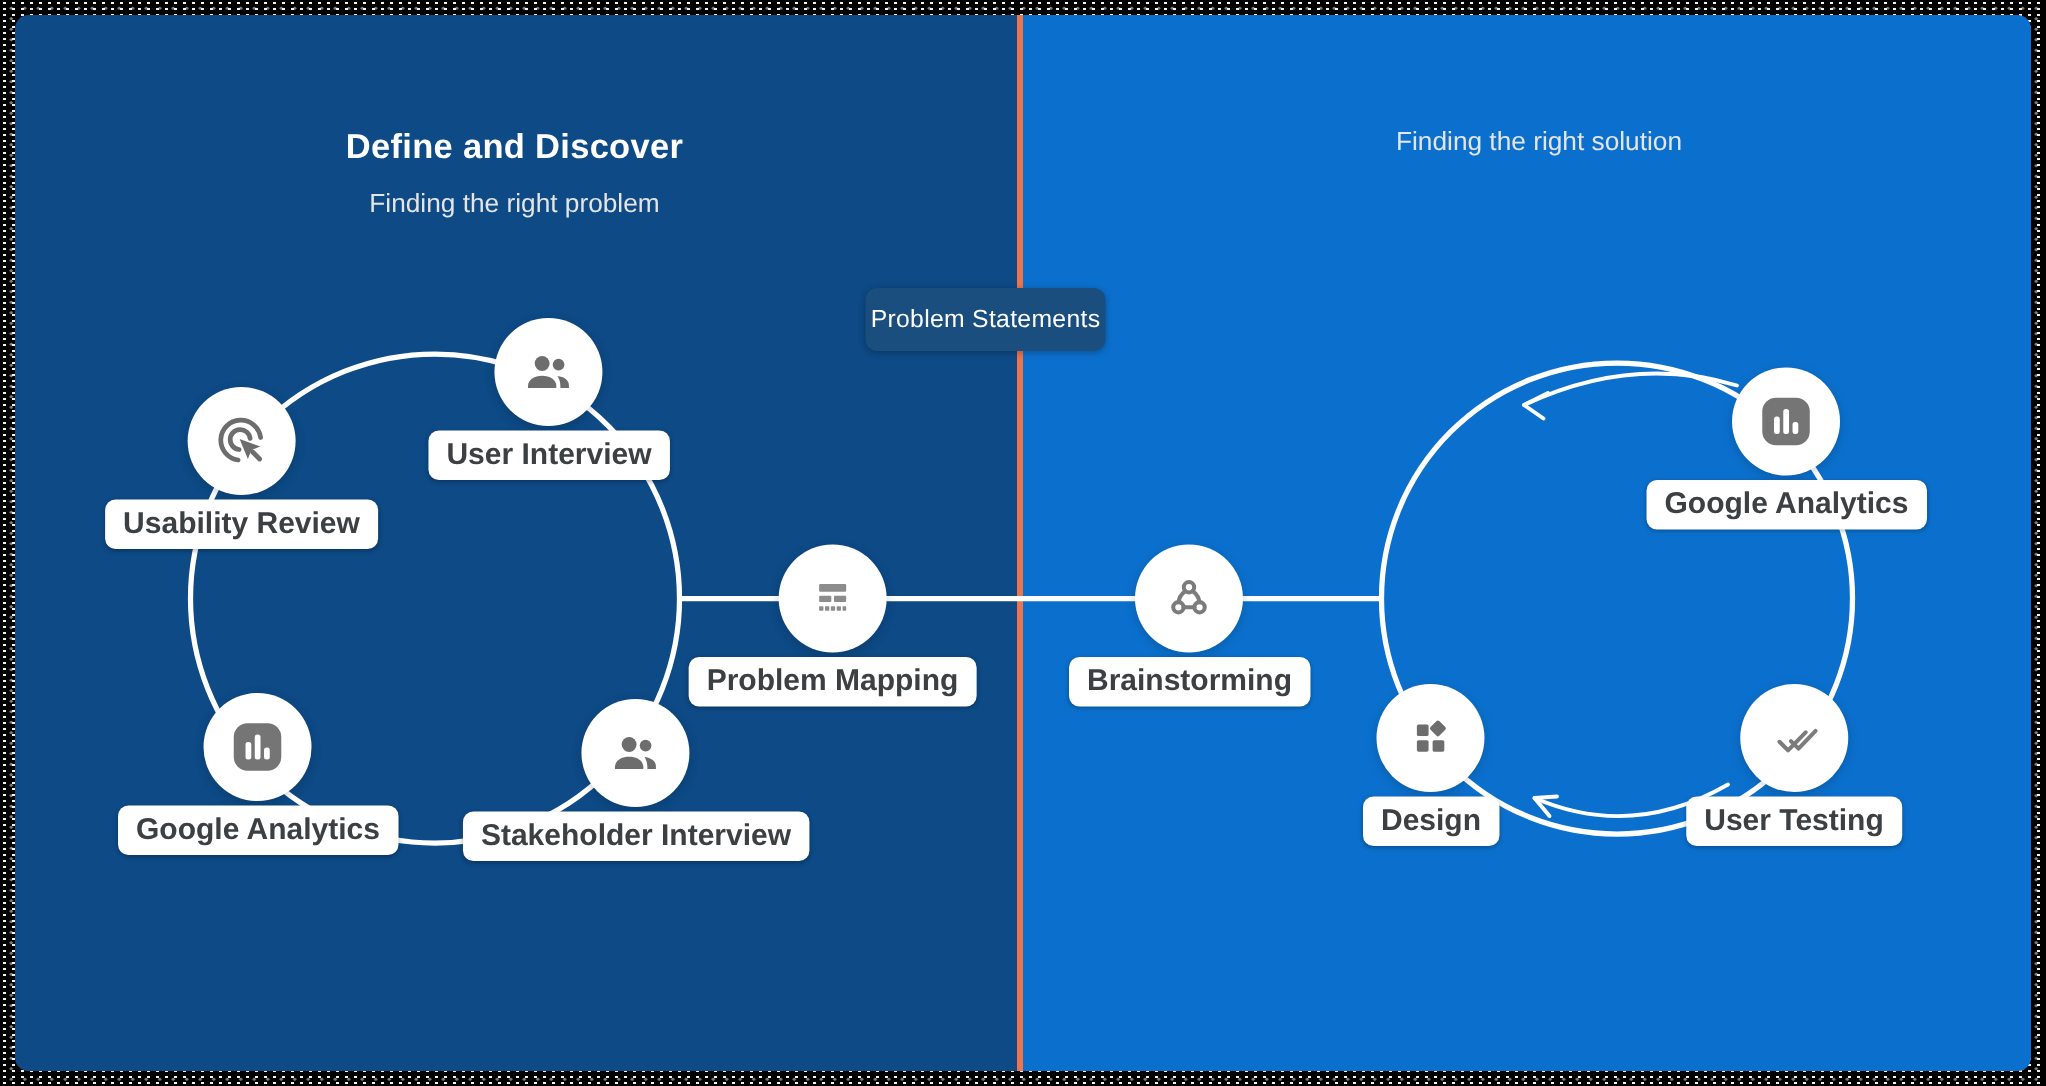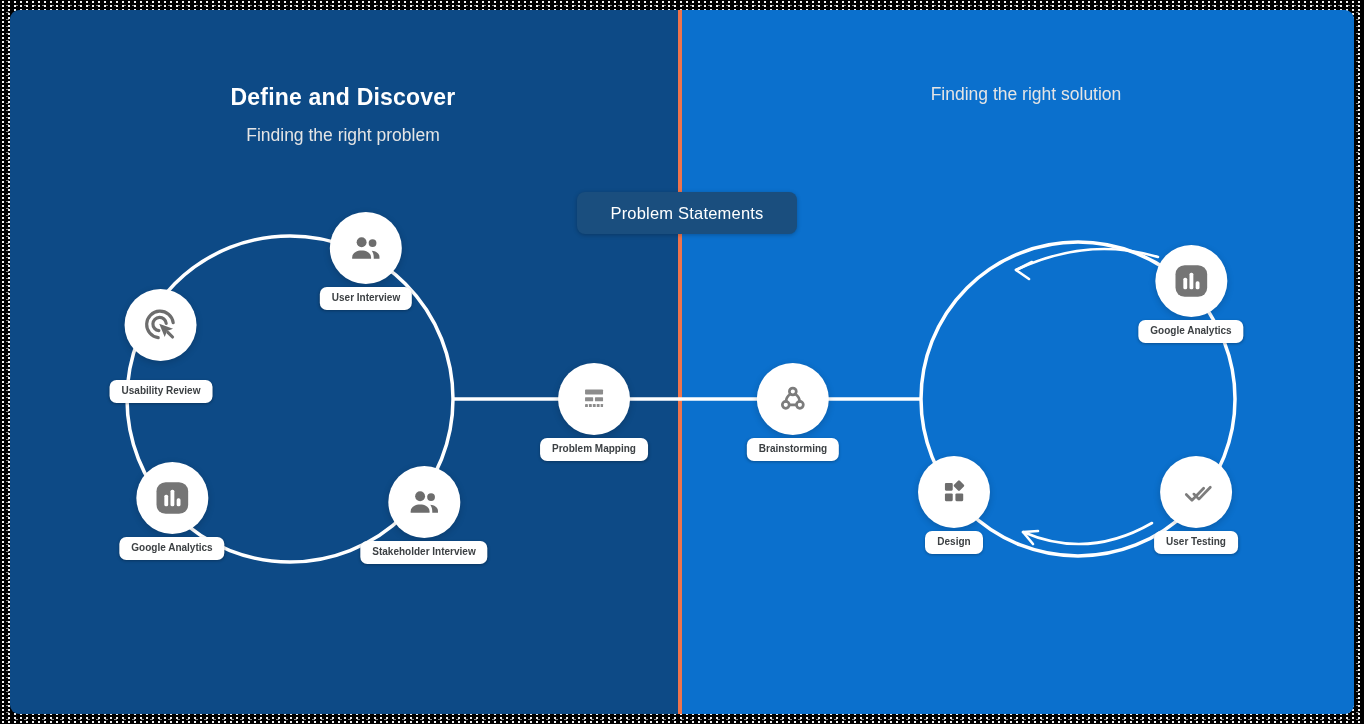--- a/index.html
+++ b/index.html
@@ -27,45 +27,45 @@
 
   .hdr{position:absolute;transform:translateX(-50%);text-align:center;color:#fff;width:520px;}
   .hdr h1{font-size:23px;font-weight:700;margin:0 0 14px 0;letter-spacing:.2px;}
   .hdr p{font-size:17.5px;font-weight:400;margin:0;color:#e5e5e5;}
   .hdr.left-hdr{left:343px;top:60px;}
   .hdr.right-hdr{left:1026px;top:60px;}
 
   svg.connectors{position:absolute;left:0;top:0;}
 
   .badge{
-    position:absolute;left:577px;top:168px;width:220px;height:42px;
+    position:absolute;left:577px;top:168px;width:160px;height:42px;
     background:#1a4e7e;color:#fff;border-radius:8px;
     display:flex;align-items:center;justify-content:center;
     font-size:16.5px;font-weight:400;letter-spacing:.2px;
     box-shadow:0 1px 4px rgba(0,0,0,.25);
   }
 
   .node{position:absolute;display:flex;flex-direction:column;align-items:center;transform:translateX(-50%);}
   .node .circle{
     width:72px;height:72px;border-radius:50%;background:#fff;
     display:flex;align-items:center;justify-content:center;
     box-shadow:0 2px 7px rgba(0,0,0,.18);
   }
   .node .pill{
     margin-top:3px;background:#fff;color:#3c4043;
-    font-size:10px;font-weight:600;line-height:1;
+    font-size:20px;font-weight:600;line-height:1;
     padding:6px 12px 7px;border-radius:7px;white-space:nowrap;
     box-shadow:0 1px 3px rgba(0,0,0,.28);
   }
 
   #n-user-interview        {left:366px; top:188px;}
-  #n-usability-review      {left:161px; top:265px;gap:16px;}
+  #n-usability-review      {left:161px; top:234px;}
   #n-google-analytics-left {left:172px; top:438px;}
   #n-stakeholder-interview {left:424px; top:442px;}
-  #n-problem-mapping       {left:594px; top:339px;justify-content:space-between;}
+  #n-problem-mapping       {left:555px; top:339px;justify-content:space-between;}
   #n-brainstorming         {left:793px; top:339px;}
   #n-user-flow             {left:970px; top:222px;}
   #n-google-analytics-right{left:1191px;top:221px;}
   #n-design                {left:954px; top:432px;}
   #n-user-testing          {left:1196px;top:432px;}
 </style>
 </head>
 <body>
 
 <div class="card">

